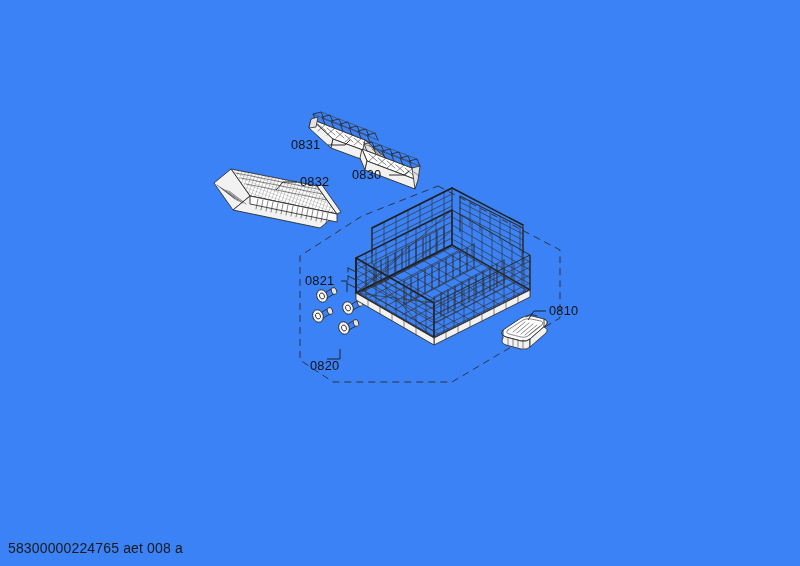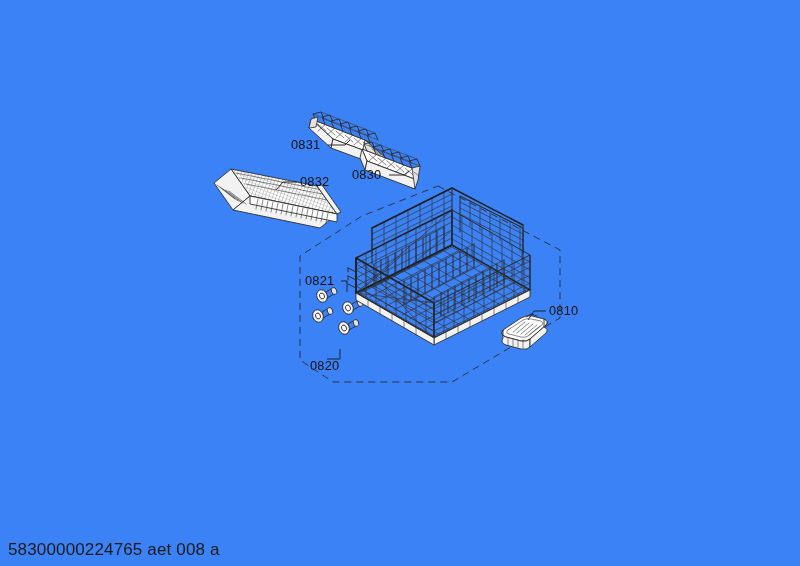--- a/index.html
+++ b/index.html
@@ -23,21 +23,21 @@
     left: 0;
     top: 0;
     width: 800px;
     height: 566px;
   }
   .footer-text {
     position: absolute;
     left: 8px;
     top: 540px;
     font-family: "Liberation Sans", sans-serif;
-    font-size: 17px;
+    font-size: 14px;
     color: #1a1a1a;
     letter-spacing: 0.15px;
     white-space: nowrap;
   }
   
   .part-line {
     fill: none;
     stroke: #262626;
     stroke-width: 0.85;
     stroke-linejoin: round;

